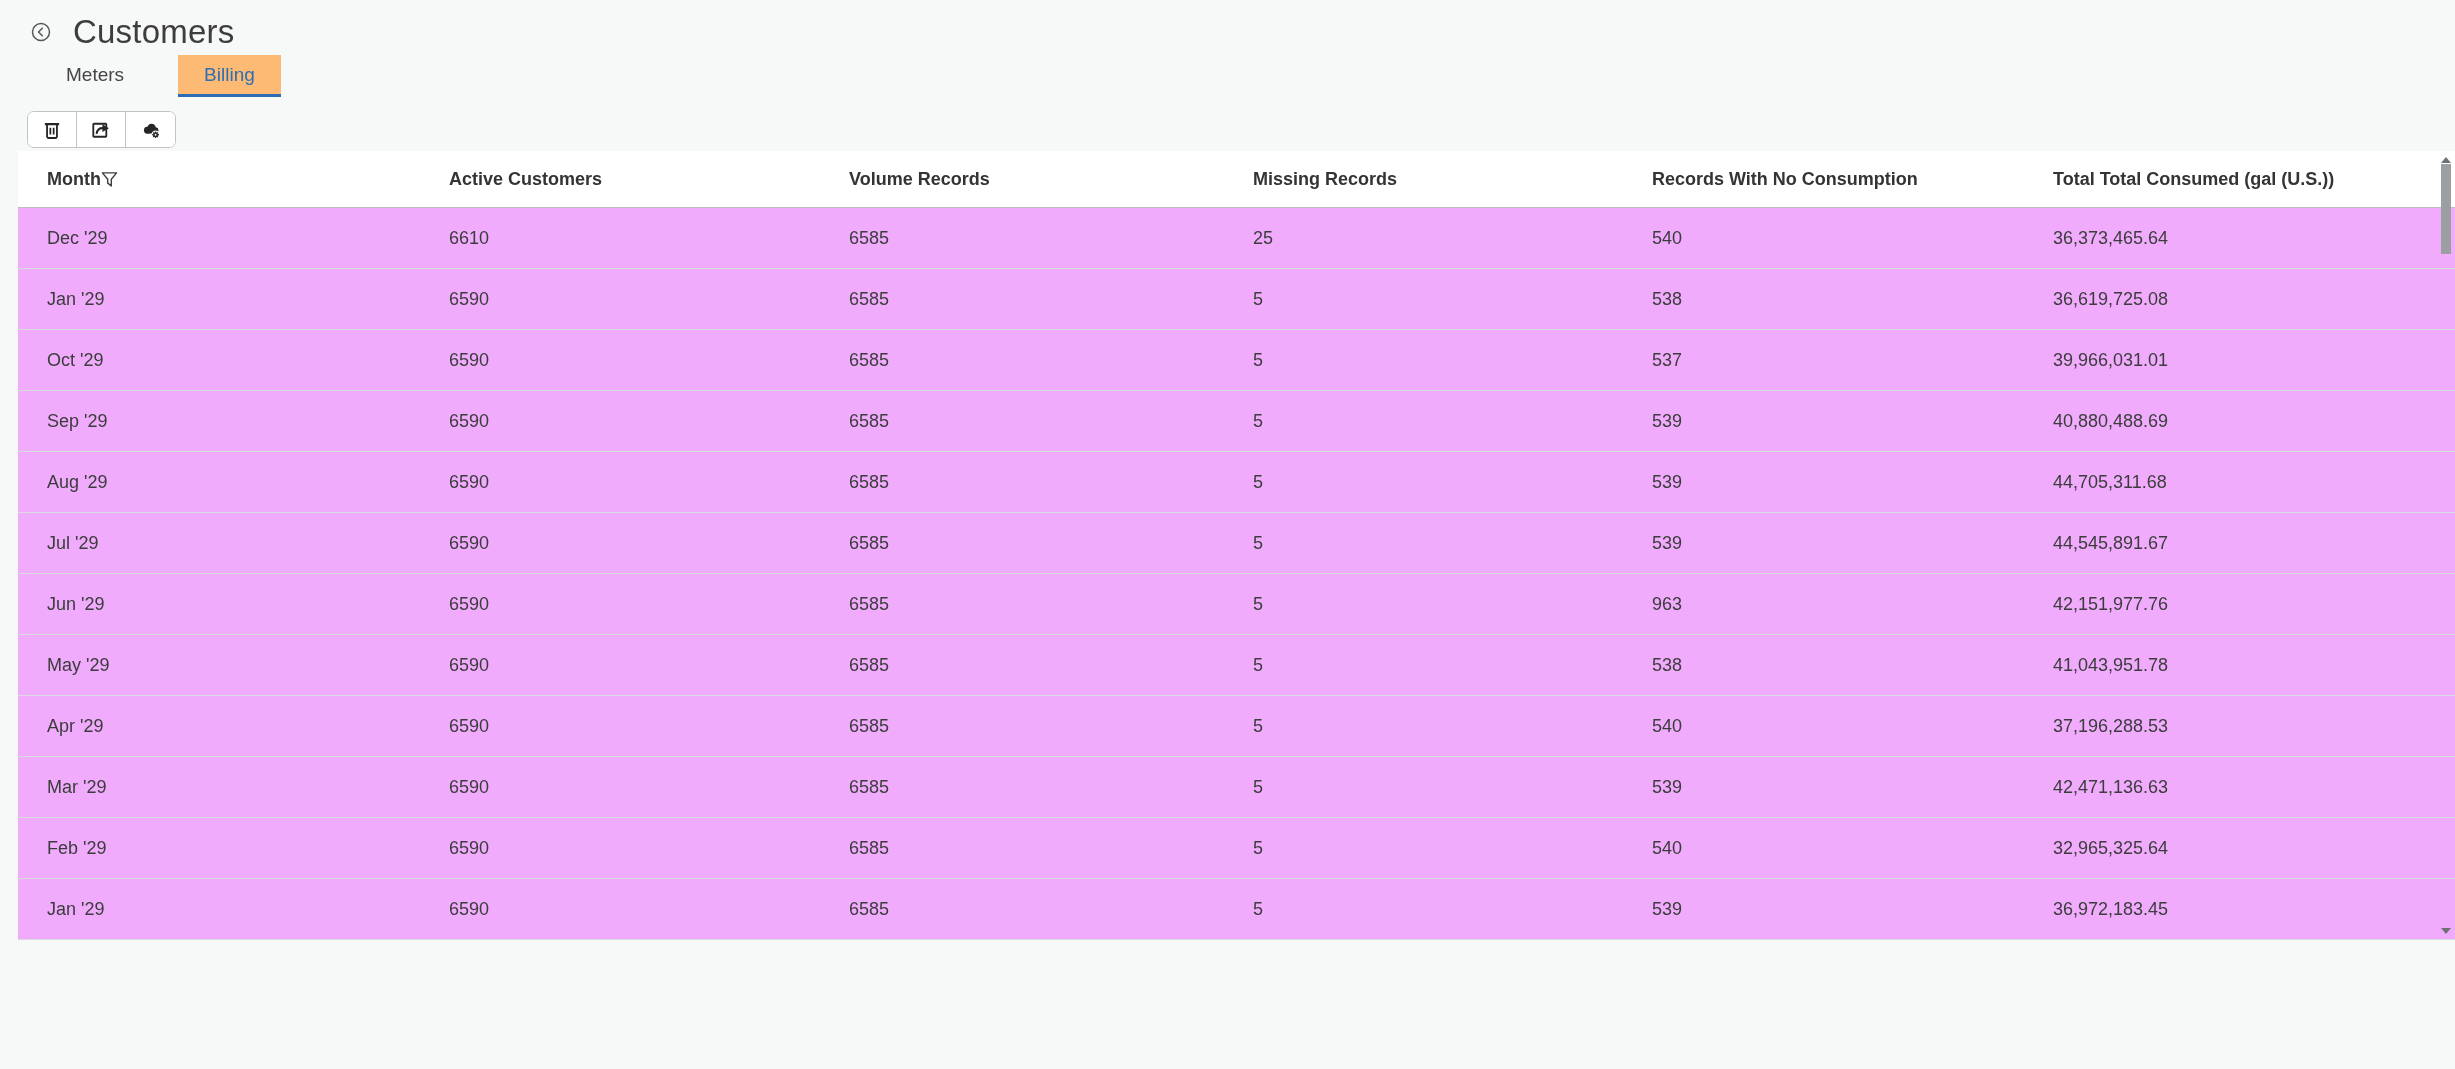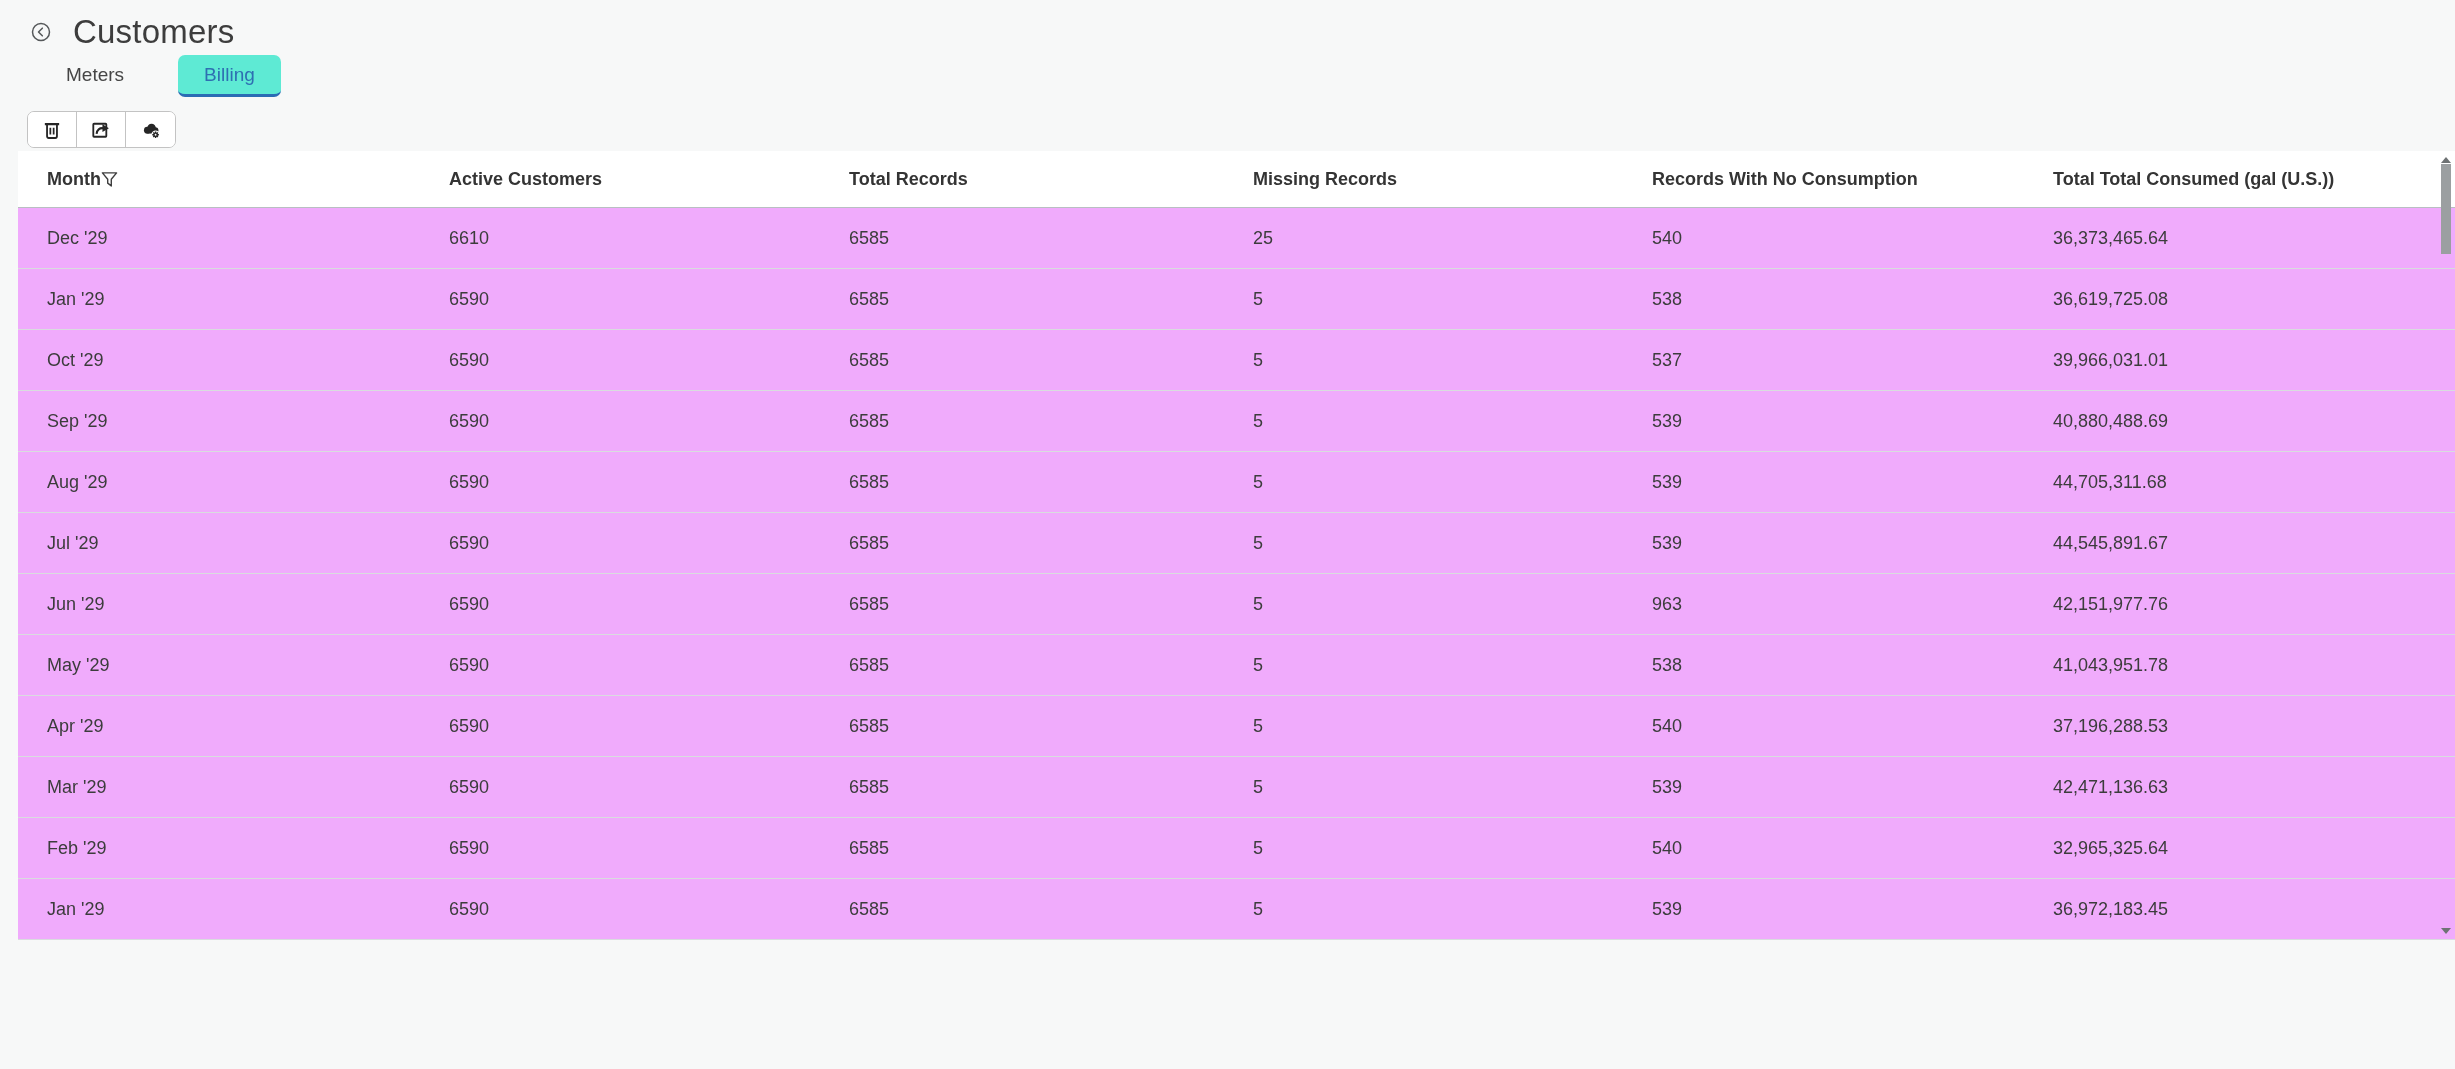--- a/index.html
+++ b/index.html
@@ -23,21 +23,21 @@
   }
 
   
   .tabs{ display:flex; margin:3px 0 0 40px; height:42px;gap:28px; }
   .tab{
     display:flex; align-items:center; justify-content:center;
     padding:0 26px; font-size:19px; color:#454545; cursor:pointer;
     border-bottom:3px solid transparent;
   }
   .tab.active{
-    background:#5eead4; color:#2e6fb2; border-bottom:3px solid #2b6cb4;border-radius:7px;
+    background:#fdba74; color:#2e6fb2; border-bottom:3px solid #2b6cb4;
   }
 
   
   .toolbar{
     display:inline-flex; margin:14px 0 0 27px;
     background:#fff; border:1px solid #c3c3c3; border-radius:7px;
     overflow:hidden; height:37px;
   }
   .tool-btn{
     width:49px; display:flex; align-items:center; justify-content:center;
@@ -146,21 +146,21 @@
   <div class="thead grid-cols">
     <div class="th">
       <span>Month</span>
       <span class="filter-icon">
         <svg viewBox="0 0 18 18" fill="none" stroke="#3f3f3f" stroke-width="1.5" stroke-linejoin="round">
           <path d="M1.5 2h15l-5.6 6.8v7l-3.8-2.9V8.8z"></path>
         </svg>
       </span>
     </div>
     <div class="th">Active Customers</div>
-    <div class="th">Total Records</div>
+    <div class="th">Volume Records</div>
     <div class="th">Missing Records</div>
     <div class="th">Records With No Consumption</div>
     <div class="th">Total Total Consumed (gal (U.S.))</div>
   </div>
 
   <div>
       <div class="trow grid-cols">
     <div class="td">Dec '29</div>
     <div class="td">6610</div>
     <div class="td">6585</div>

